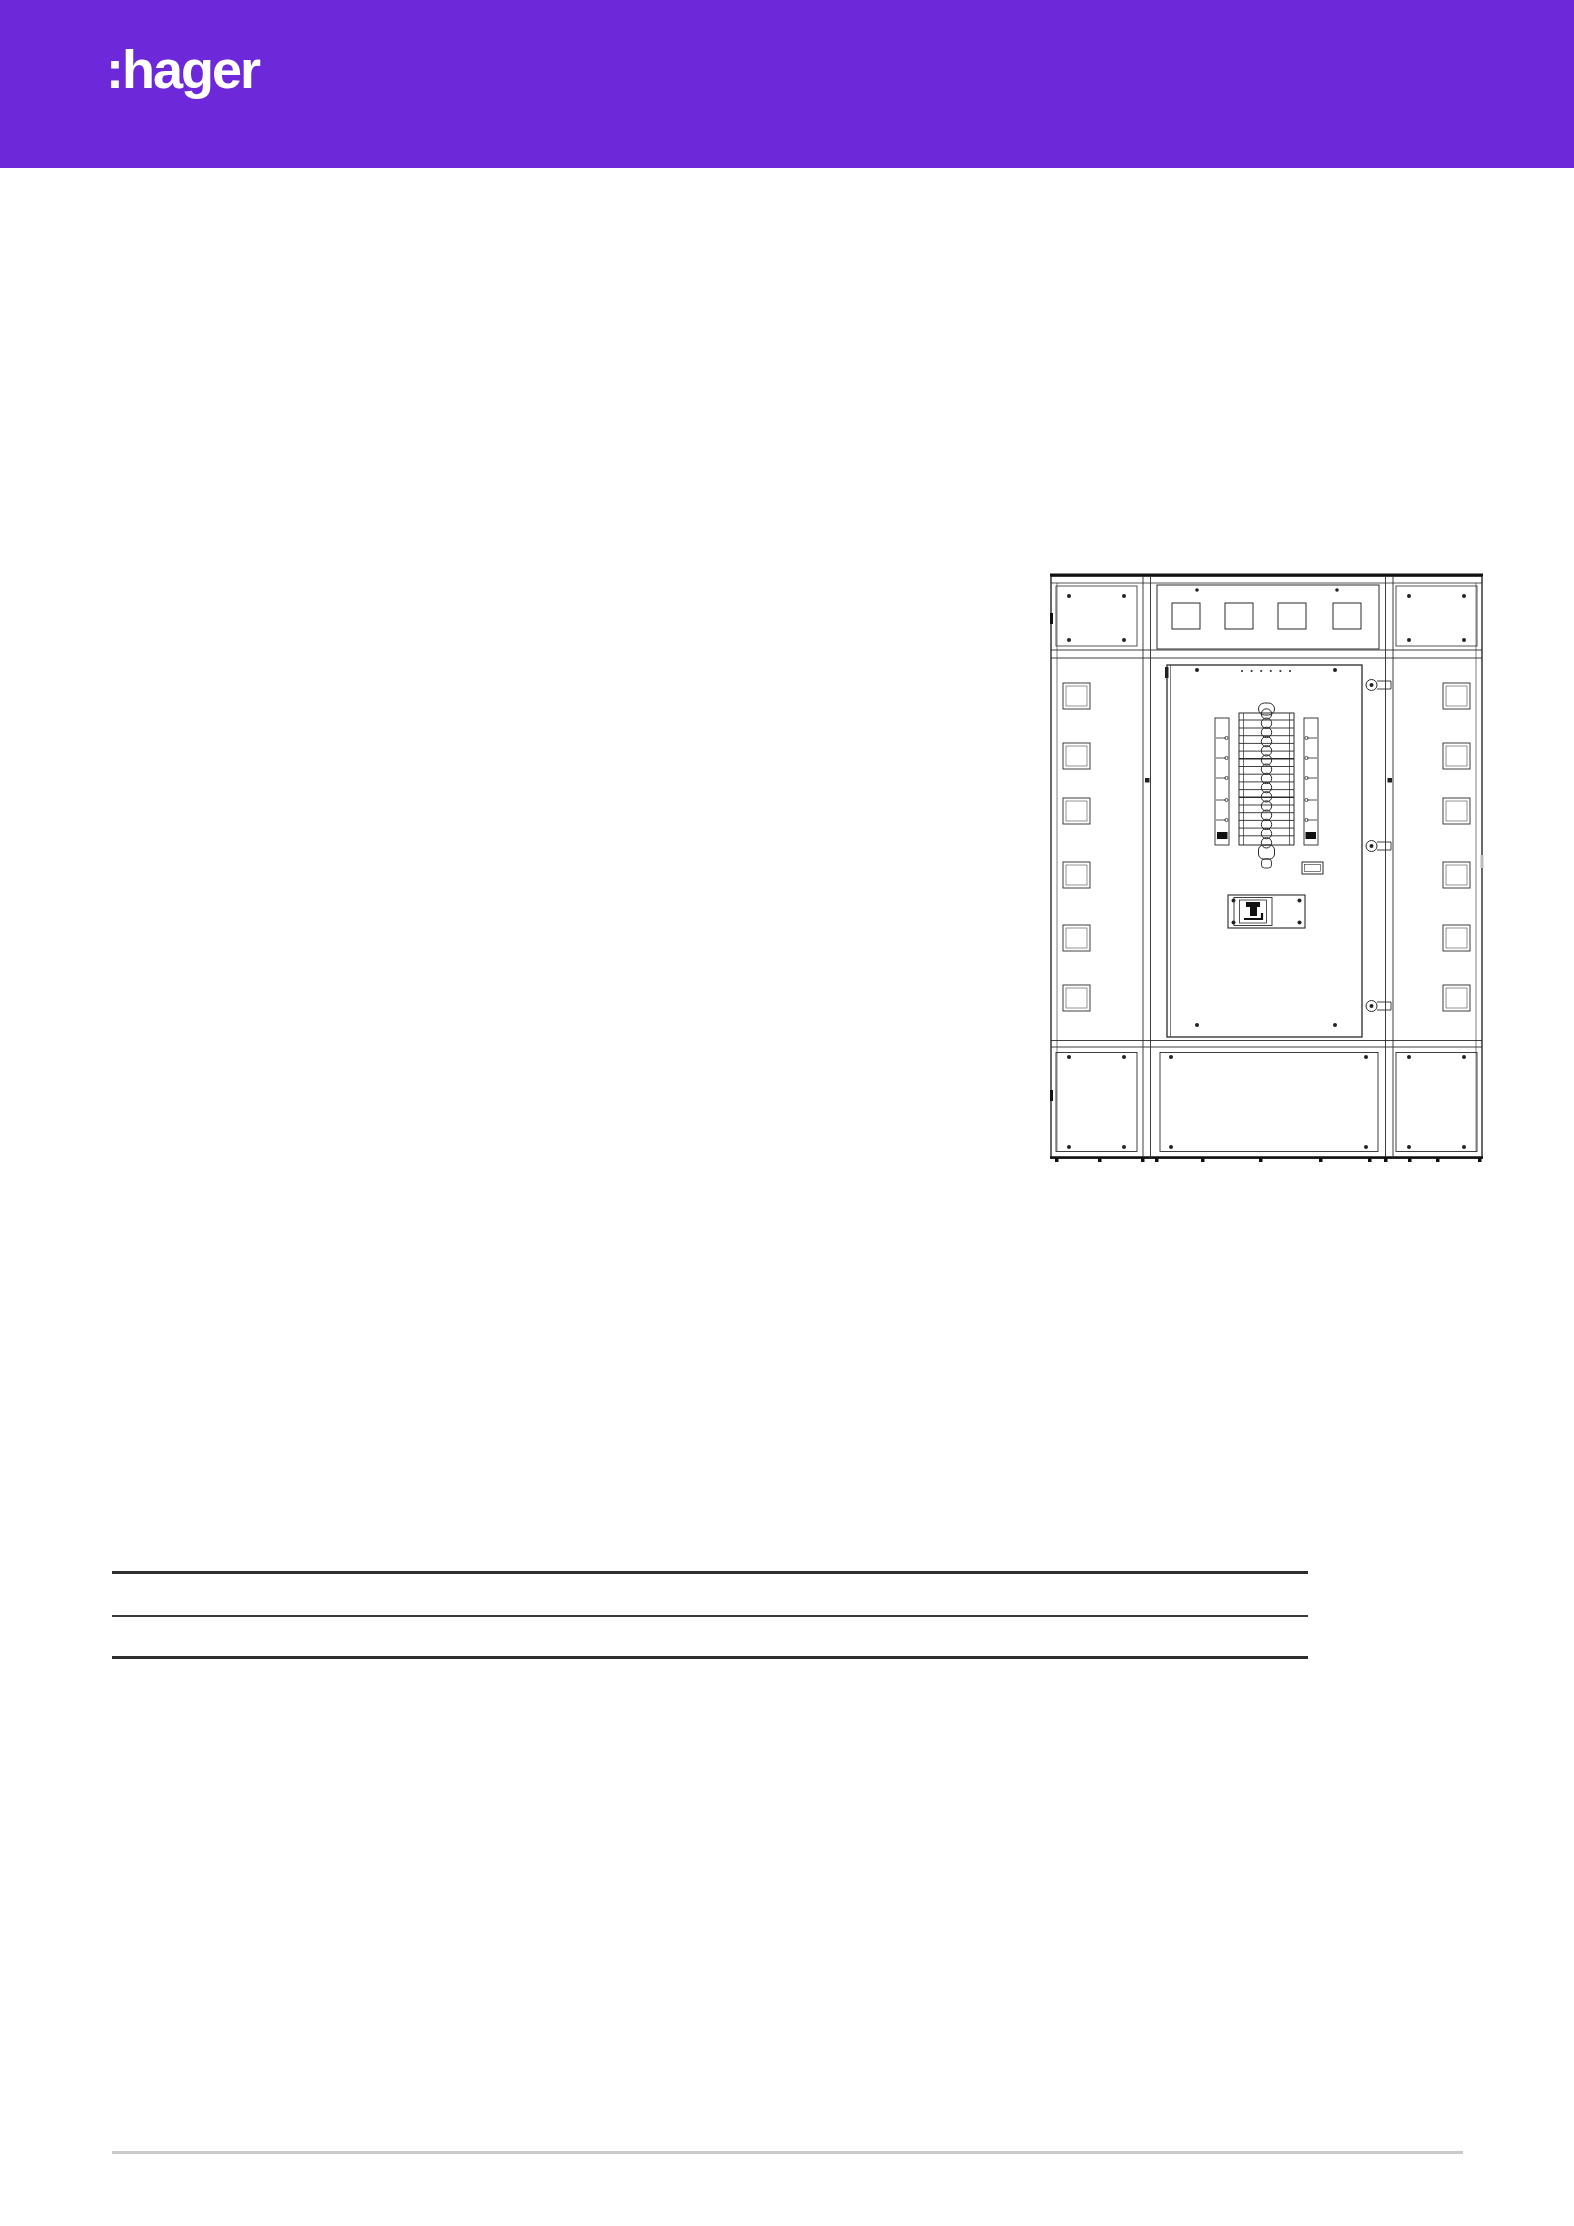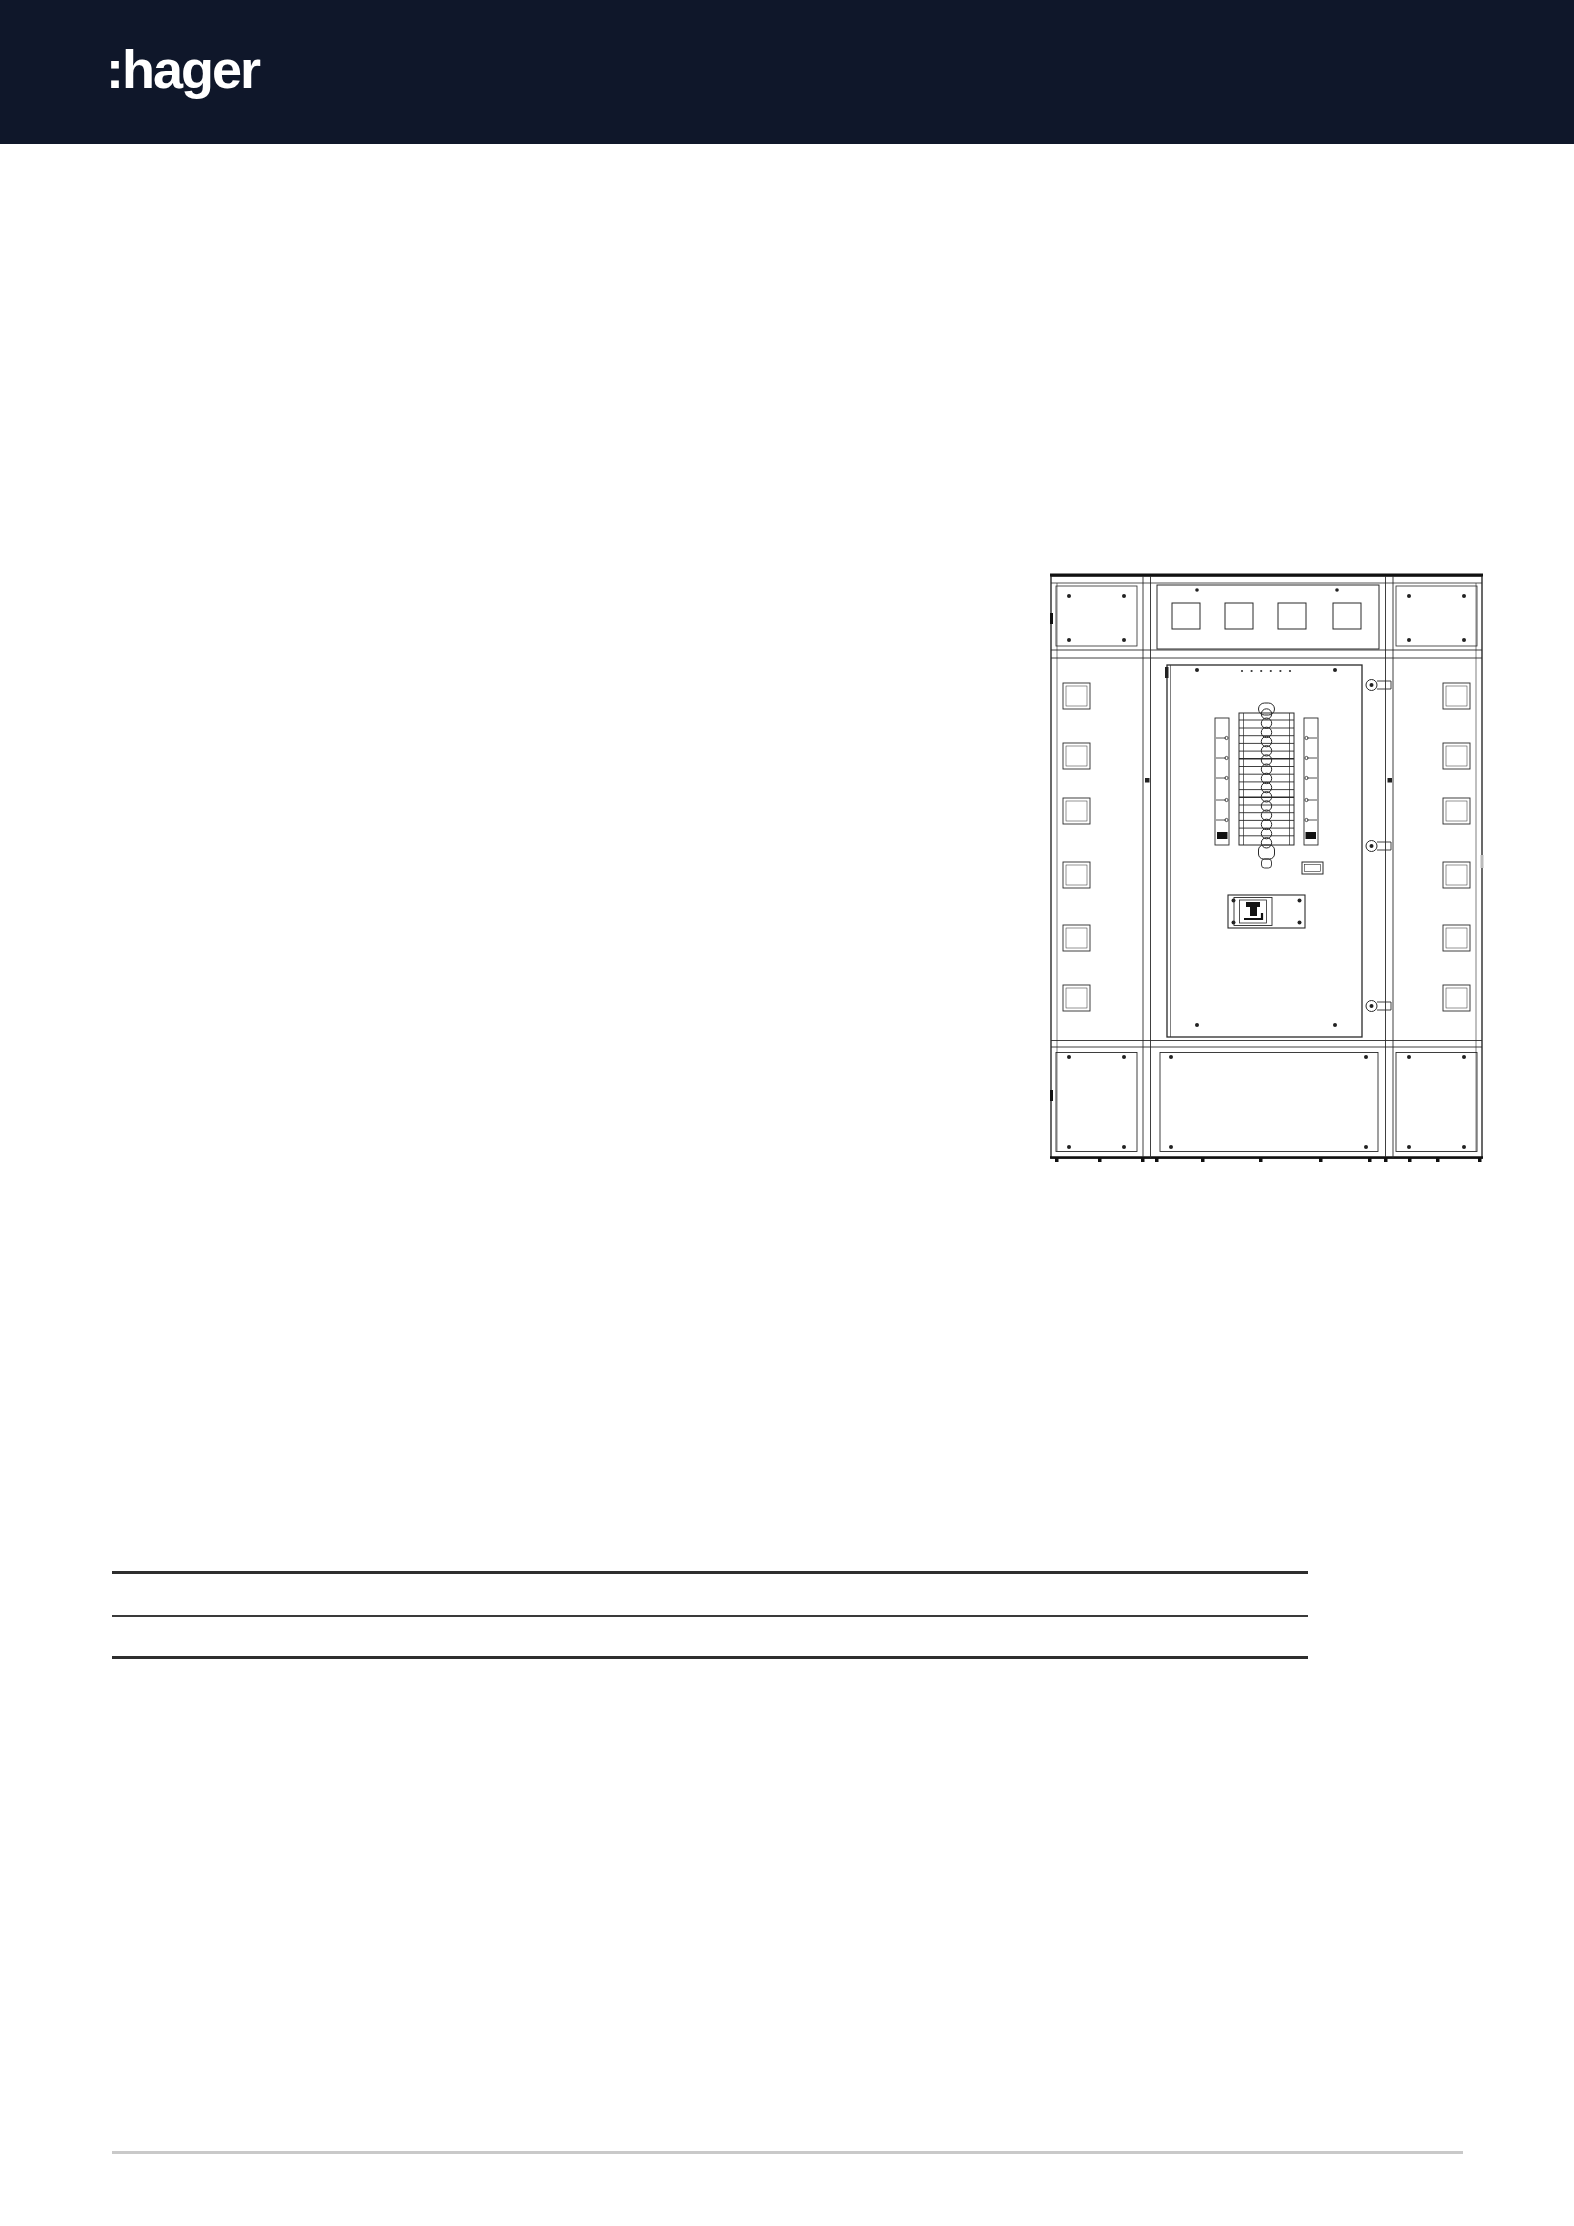--- a/index.html
+++ b/index.html
@@ -14,22 +14,22 @@
     height: 2226px;
     background: #ffffff;
     overflow: hidden;
   }
   
   .topbar {
     position: absolute;
     top: 0;
     left: 0;
     width: 1574px;
-    height: 144px;
-    background: #0f172a;
+    height: 168px;
+    background: #6d28d9;
   }
   .logo {
     position: absolute;
     left: 106px;
     top: 42px;
     color: #ffffff;
     font-size: 54px;
     font-weight: bold;
     letter-spacing: -2px;
     line-height: 1.0;

